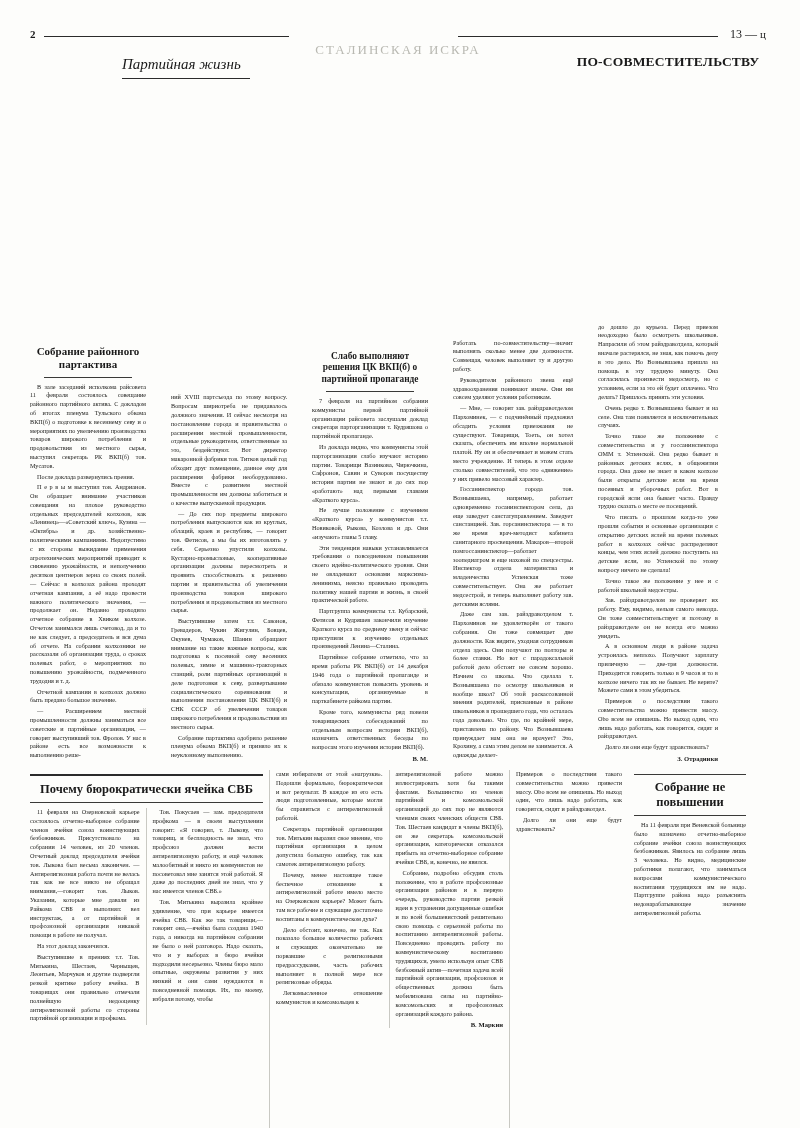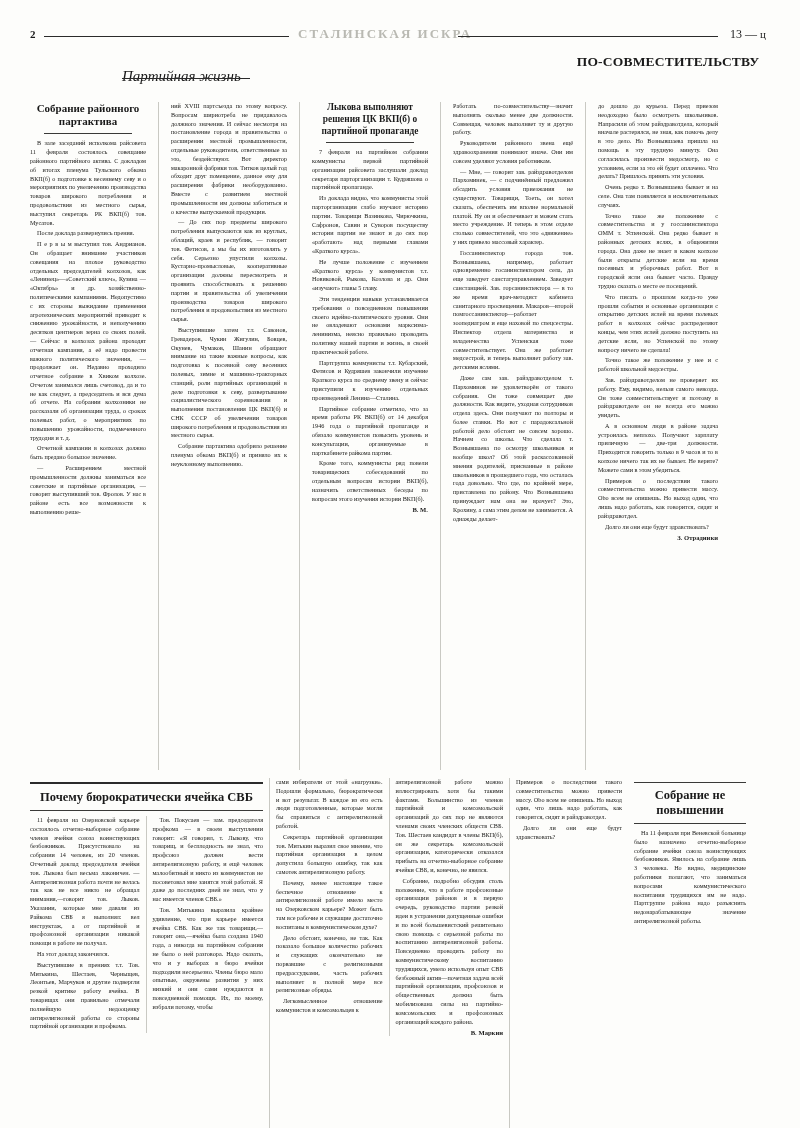--- a/index.html
+++ b/index.html
@@ -48,26 +48,27 @@
     position: absolute;
     right: 52px;
     top: 10px;
     width: 260px;
     height: 1px;
     background: #2b2b2b;
   }
   .masthead .paper-name {
     position: absolute;
     left: 268px;
-    top: 0px;
+    top: 16px;
     width: 200px;
+    text-align: center;
     font-size: 13px;
     letter-spacing: 2px;
     color: #b9b9b2;
-    font-weight: bold;
+    font-weight: normal;
   }
   .masthead .folio-right {
     position: absolute;
     right: 4px;
     top: 1px;
     font-size: 12px;
     font-weight: normal;
   }
   .masthead .folio-right .num2 {
     font-size: 11px;
@@ -95,21 +96,21 @@
 
   
   .band-top {
     position: relative;
     margin-top: 4px;
     height: 38px;
   }
   .section-title {
     position: absolute;
     left: 92px;
-    top: 16px;
+    top: 4px;
     font-style: italic;
     font-size: 15px;
     font-family: "Liberation Serif", serif;
   }
   .section-title-underline {
     position: absolute;
     left: 92px;
     top: 26px;
     width: 128px;
     height: 1px;
@@ -122,24 +123,25 @@
     width: 196px;
     text-align: center;
     font-weight: bold;
     font-size: 13.5px;
     letter-spacing: 0.2px;
   }
 
   
   .grid {
     position: relative;
-    margin-top: 12px;
+    margin-top: 4px;
     display: flex;
     gap: 6px;
     height: 668px;
+    align-items: flex-end;
   }
   .vrule {
     width: 1px;
     background: #c9c9c3;
     margin: 0 6px;
     flex: 0 0 1px;
   }
   .col { box-sizing: border-box; }
   .c1 { width: 116px; }
   .c2 { width: 116px; }
@@ -245,21 +247,21 @@
         <p>— До сих пор предметы широкого потребления выпускаются как из круглых, облаций, краев и республик, — говорит тов. Фетисов, а мы бы их изготовлять у себя. Серьезно упустили колхозы. Кустарно-промысловые, кооперативные организации должны пересмотреть и проявить способствовать к решению партии и правительства об увеличении производства товаров широкого потребления и продовольствия из местного сырья.</p>
         <p>Выступившие затем т.т. Савонов, Гревадеров, Чукин Жигулин, Бовцев, Окунев, Чумаков, Шанин обращают внимание на такие важные вопросы, как подготовка к посевной севу весенних полевых, зимне и машинно-тракторных станций, роли партийных организаций в деле подготовки к севу, развертывание социалистического соревнования и выполнении постановления ЦК ВКП(б) и СНК СССР об увеличении товаров широкого потребления и продовольствия из местного сырья.</p>
         <p>Собрание партактива одобрило решение пленума обкома ВКП(б) и приняло их к неуклонному выполнению.</p>
         <p></p>
       </div>
     </div>
 
     <div class="vrule"></div>
 
     <div class="col c3">
-      <div class="head-med">Лыкова выполняют решения ЦК ВКП(б) о партийной пропаганде</div>
+      <div class="head-med">Слабо выполняют решения ЦК ВКП(б) о партийной пропаганде</div>
       <div class="rule-under-head"></div>
       <div class="col-text">
         <p>7 февраля на партийном собрании коммунисты первой партийной организации райсовета заслушали доклад секретаря парторганизации т. Кудряшова о партийной пропаганде.</p>
         <p>Из доклада видно, что коммунисты этой парторганизации слабо изучают историю партии. Товарищи Вазинкова, Чирючкина, Сафронов, Савин и Суворов посуществу истории партии не знают и до сих пор «работают» над первыми главами «Краткого курса».</p>
         <p>Не лучше положение с изучением «Краткого курса» у коммунистов т.т. Новиковой, Рыкова, Козлова и др. Они «изучают» главы 5 главу.</p>
         <p>Эти тенденции навыки устанавливается требования о повседневном повышении своего идейно-политического уровня. Они не овладевают основами марксизма-ленинизма, неясно правильно проводить политику нашей партии и жизнь, в своей практической работе.</p>
         <p>Партгруппа коммунисты т.т. Кубарский, Фетисов и Кудряшев закончили изучение Краткого курса по среднему звену и сейчас приступили к изучению отдельных произведений Ленина—Сталина.</p>
         <p>Партийное собрание отметило, что за время работы РК ВКП(б) от 14 декабря 1946 года о партийной пропаганде и обязало коммунистов повысить уровень и консультации, организуемые в парткабинете райкома партии.</p>
         <p>Кроме того, коммунисты ряд повели товарищеских собеседований по отдельным вопросам истории ВКП(б), назначить ответственных беседы по вопросам этого изучения истории ВКП(б).</p>
       </div>

